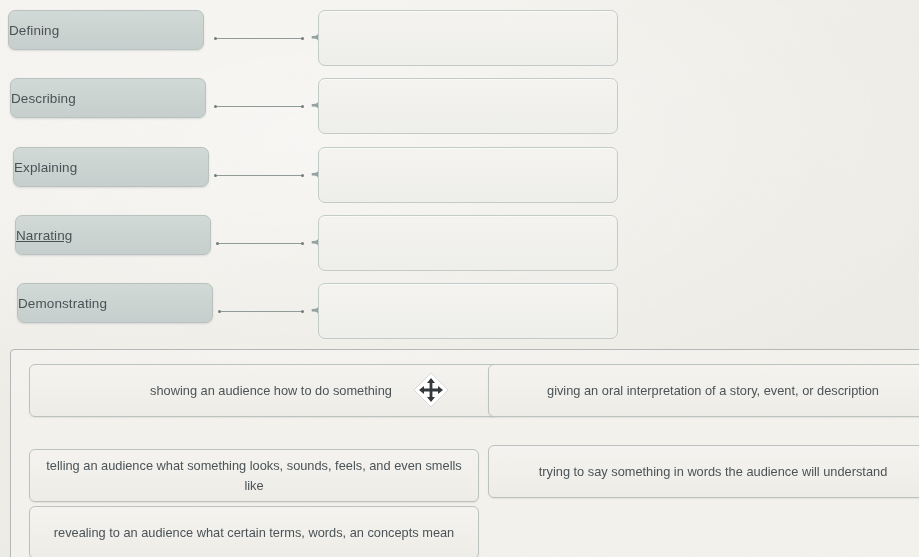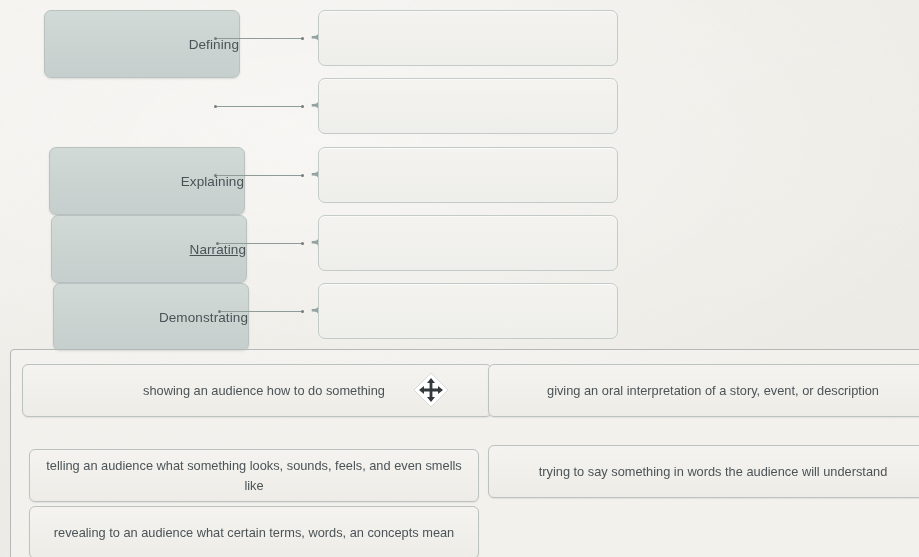--- a/index.html
+++ b/index.html
@@ -45,32 +45,31 @@
   }
   .match-row {
     position: absolute;
     left: 0;
     width: 919px;
     height: 56px;
   }
   .term-box {
     position: absolute;
     top: 0;
-    height: 68px;
+    height: 40px;
     border: 1px solid #b9c2c1;
     border-radius: 7px;
     background: linear-gradient(180deg, #d2dad8 0%, #cbd3d1 55%, #c6cfcd 100%);
     box-shadow: 0 1px 2px rgba(120,128,128,0.22);
     display: flex;
     align-items: center;
-    justify-content: flex-end;
+    justify-content: flex-start;
     font-size: 13.5px;
     letter-spacing: .1px;
     color: #4a5255;
-    margin-left: 36px;
   }
   .connector {
     position: absolute;
     top: 27px;
     height: 3px;
   }
   .connector .line {
     position: absolute;
     left: 3px; right: 3px; top: 1px;
     height: 1px;
@@ -171,20 +170,23 @@
       </div>
       <div class="connector" style="left: 214px; width: 90px;">
         <span class="dot left"></span>
         <span class="line"></span>
         <span class="dot right"></span>
       </div>
       <div class="brace" style="left: 306px;">{</div>
       <div class="drop-zone" style="left: 318px; width: 300px;"></div>
     </div>
     <div class="match-row" style="top: 78px;">
+      <div class="term-box" style="left: 10px; width: 196px;">
+        <span>Describing</span>
+      </div>
       <div class="connector" style="left: 214px; width: 90px;">
         <span class="dot left"></span>
         <span class="line"></span>
         <span class="dot right"></span>
       </div>
       <div class="brace" style="left: 306px;">{</div>
       <div class="drop-zone" style="left: 318px; width: 300px;"></div>
     </div>
     <div class="match-row" style="top: 147px;">
       <div class="term-box" style="left: 13px; width: 196px;">
@@ -219,21 +221,21 @@
         <span class="line"></span>
         <span class="dot right"></span>
       </div>
       <div class="brace" style="left: 306px;">{</div>
       <div class="drop-zone" style="left: 318px; width: 300px;"></div>
     </div>
   </div>
 
 <div id="answer-bank">
 
-<div class="bank-card" style="left: 11px; top: 14px; width: 470px; height: 53px; padding-left: 28px;">
+<div class="bank-card" style="left: 18px; top: 14px; width: 470px; height: 53px; padding-left: 28px;">
       <span class="card-text">showing an audience how to do something</span>
     </div>
     <div class="bank-card" style="left: 477px; top: 14px; width: 450px; height: 53px;">
       <span class="card-text">giving an oral interpretation of a story, event, or description</span>
     </div>
     <div class="bank-card" style="left: 18px; top: 83px; width: 450px; height: 53px; margin-top: 16px;">
       <span class="card-text">telling an audience what something looks, sounds, feels, and even smells like</span>
     </div>
     <div class="bank-card" style="left: 477px; top: 95px; width: 450px; height: 53px;">
       <span class="card-text">trying to say something in words the audience will understand</span>

